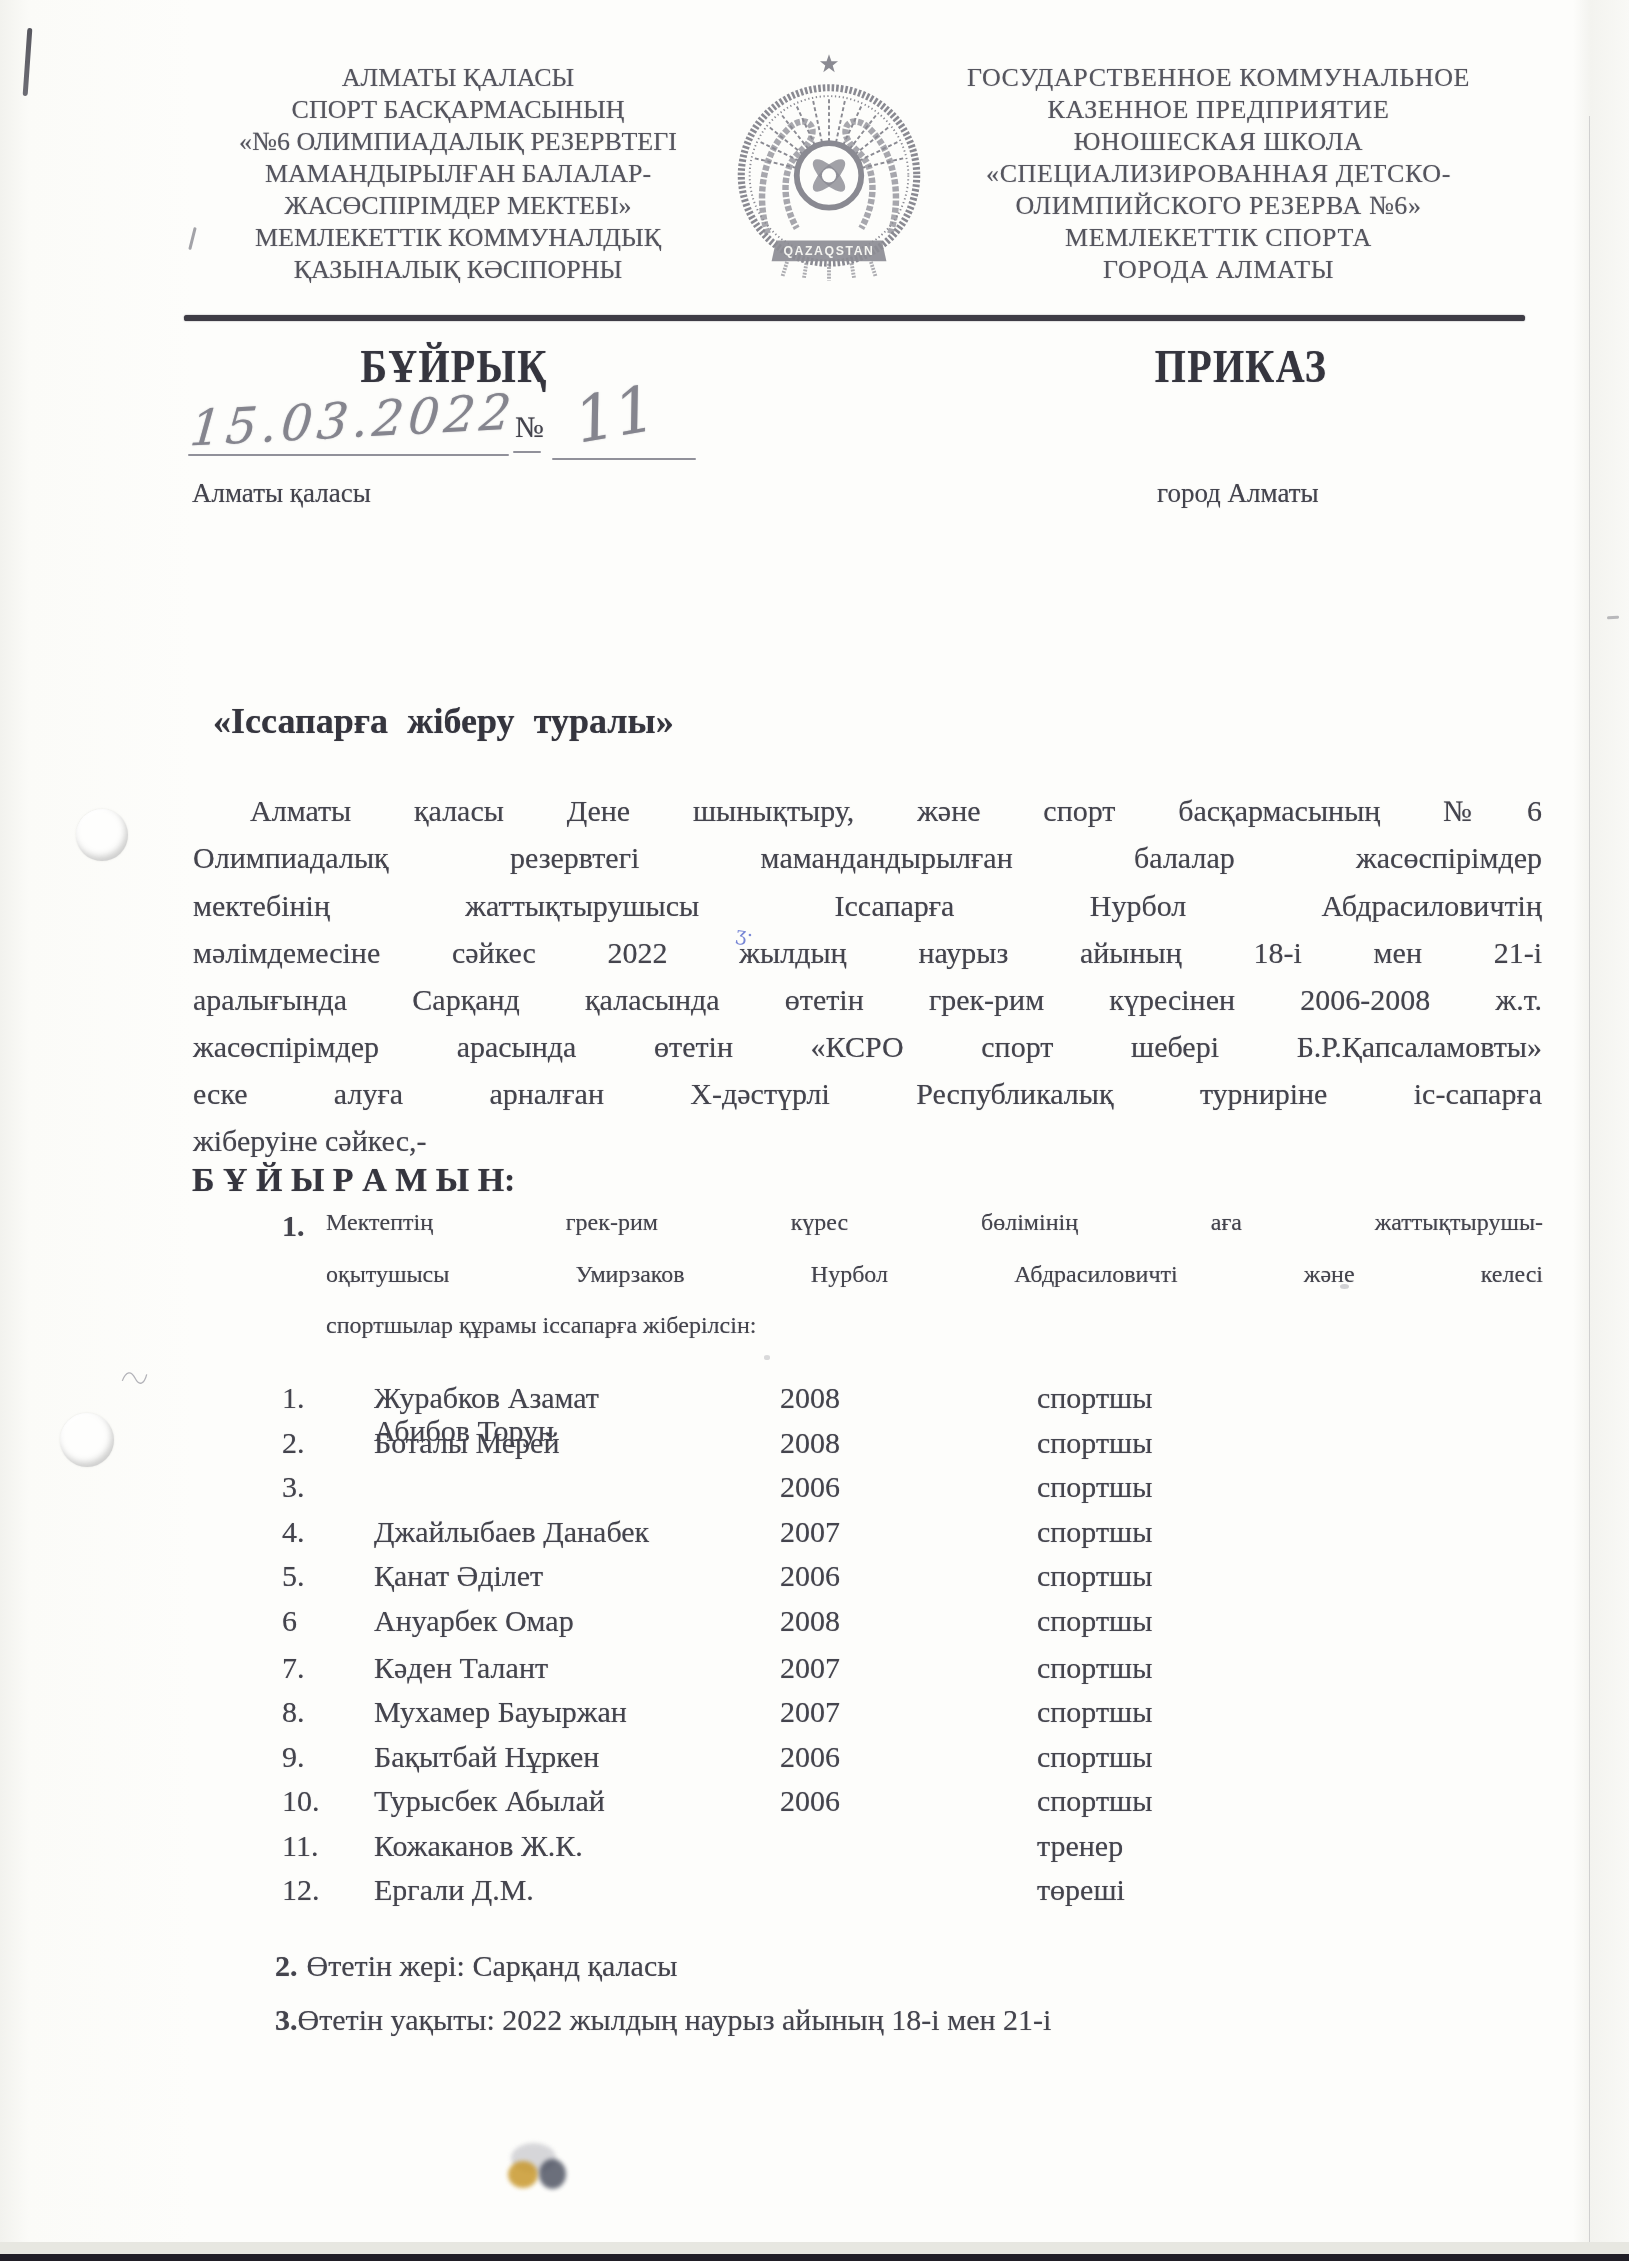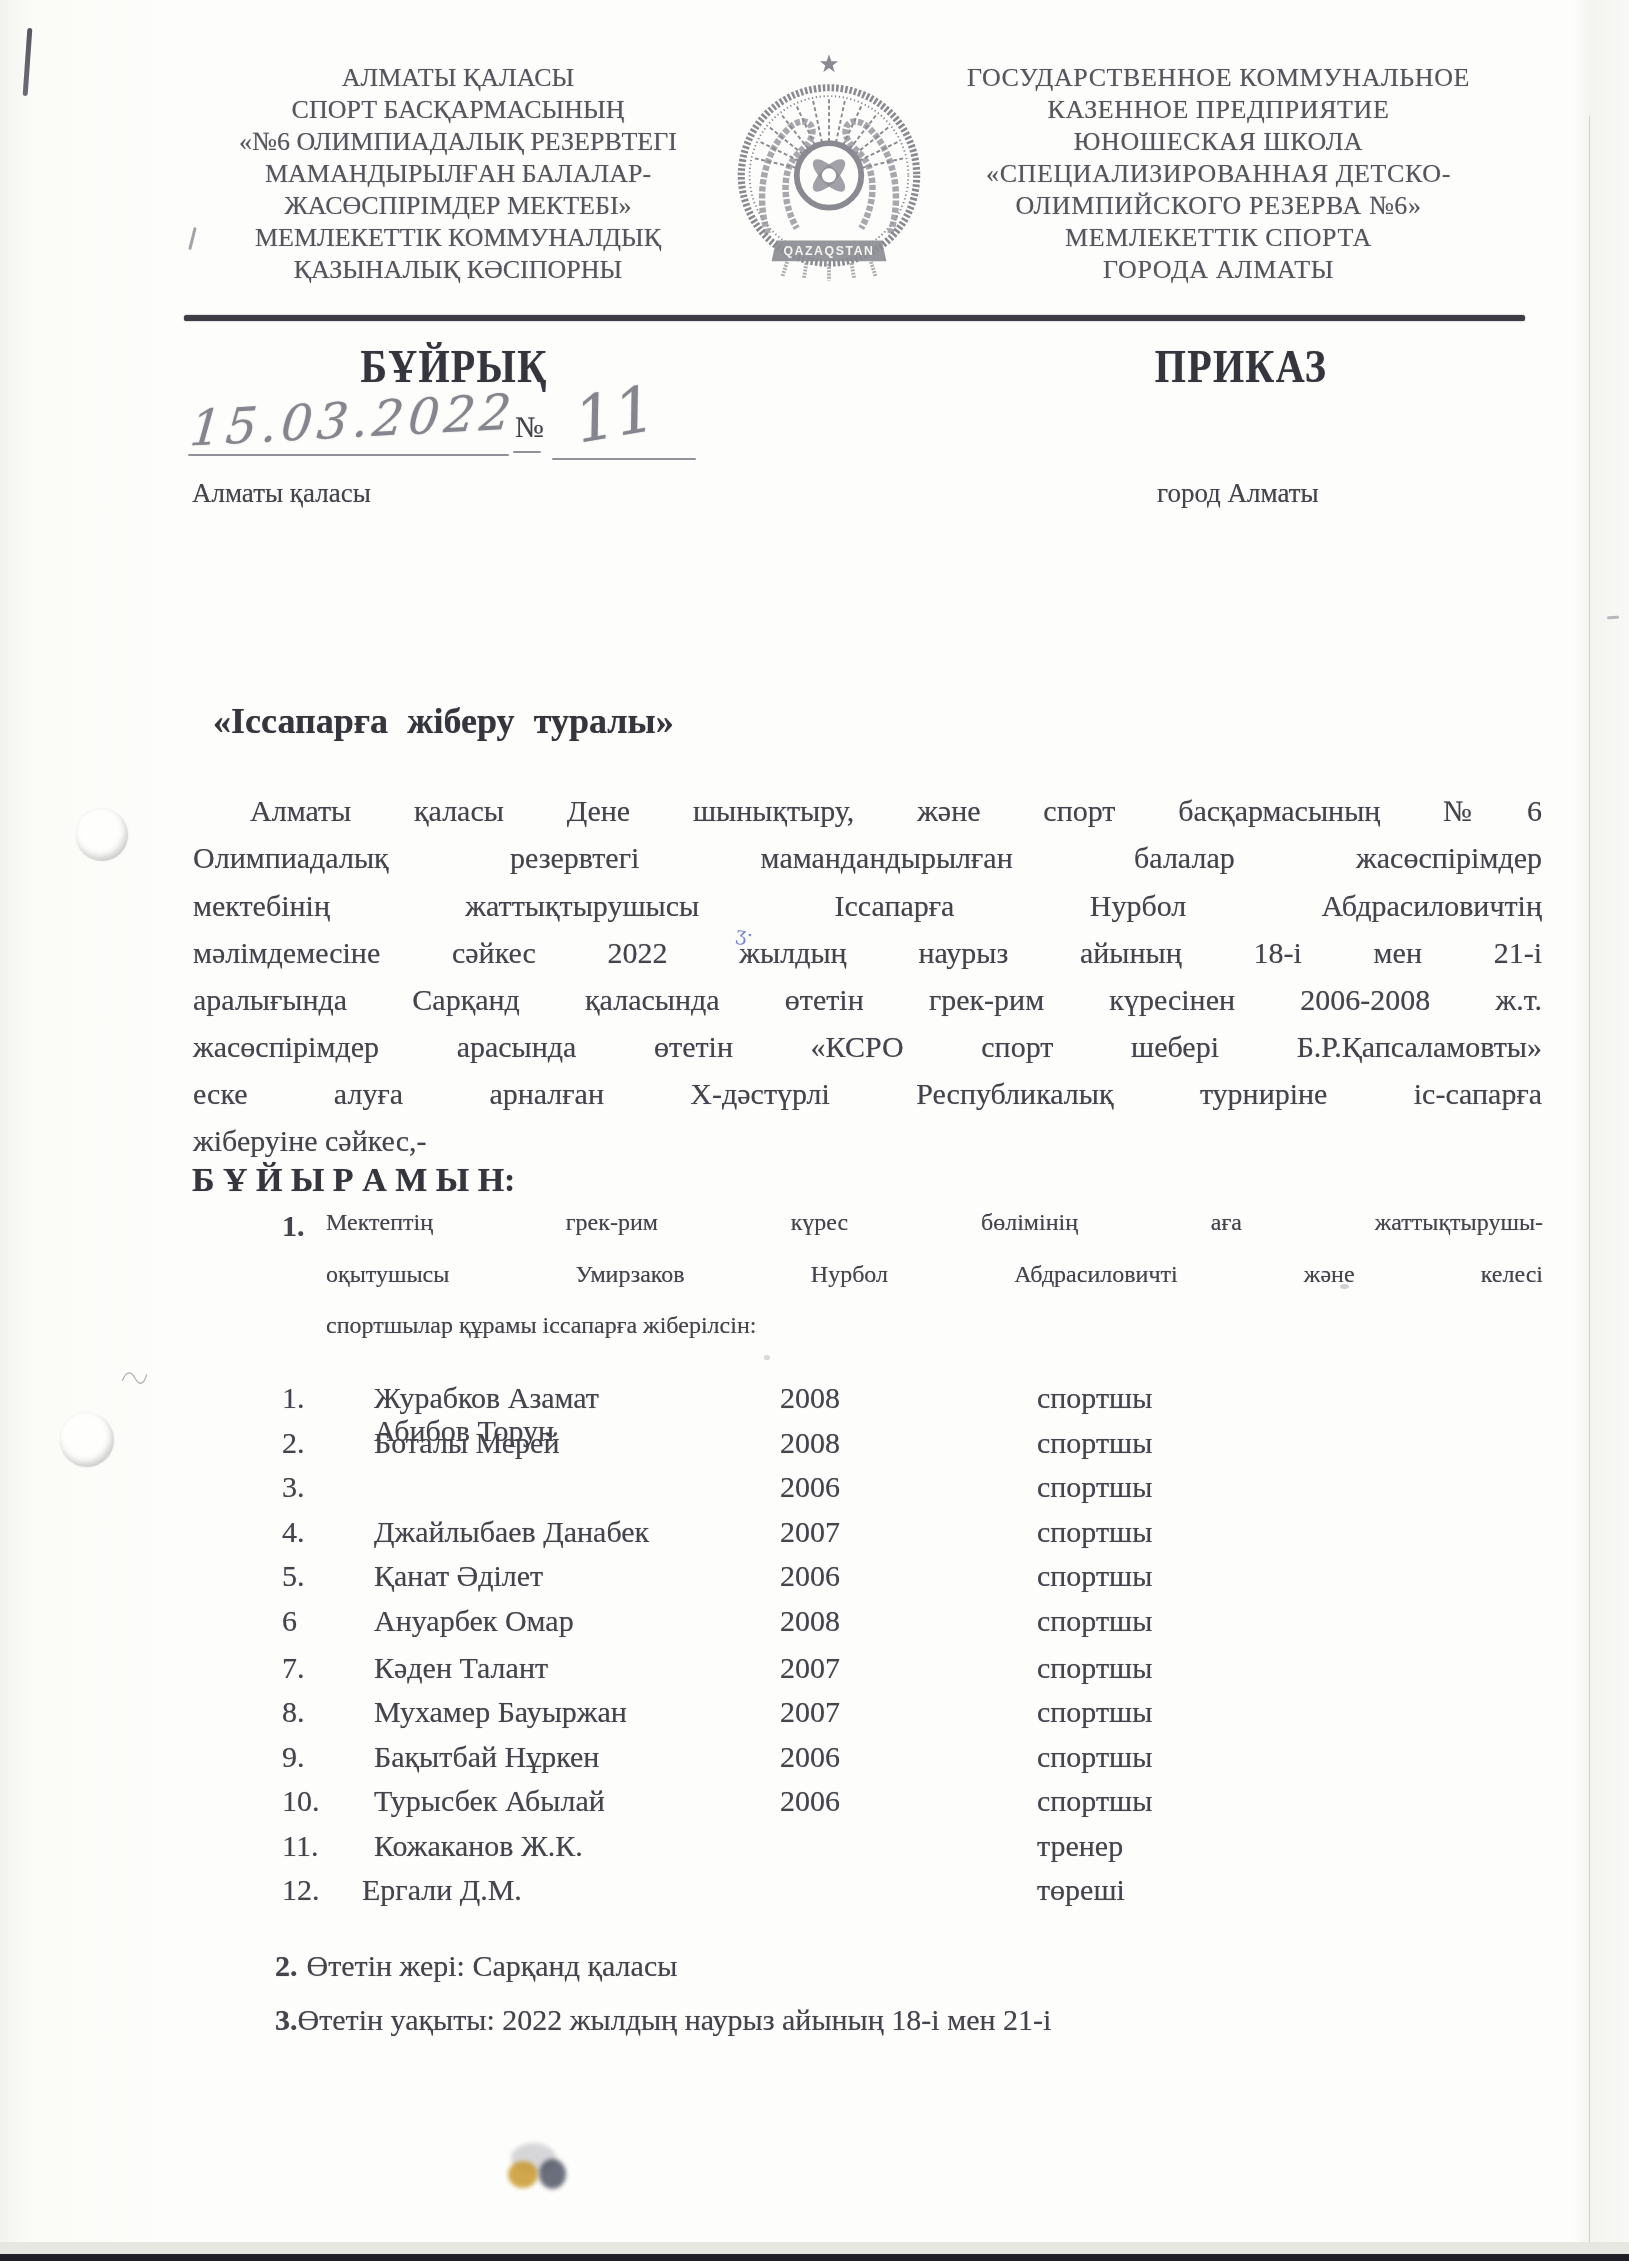--- a/index.html
+++ b/index.html
@@ -211,21 +211,21 @@
       <span class="abs roster-cell ink" style="left:780px;top:1784px;">2006</span>
       <span class="abs roster-cell ink" style="left:1037px;top:1784px;">спортшы</span>
     </div>
     <div>
       <span class="abs roster-cell ink" style="left:282px;top:1829px;">11.</span>
       <span class="abs roster-cell ink" style="left:374px;top:1829px;">Кожаканов Ж.К.</span>
       <span class="abs roster-cell ink" style="left:1037px;top:1829px;">тренер</span>
     </div>
     <div>
       <span class="abs roster-cell ink" style="left:282px;top:1873px;">12.</span>
-      <span class="abs roster-cell ink" style="left:362px;top:1873px;">Ергали Д.М.</span>
+      <span class="abs roster-cell ink" style="left:374px;top:1873px;">Ергали Д.М.</span>
       <span class="abs roster-cell ink" style="left:1037px;top:1873px;">төреші</span>
     </div>
   </div>
 
   <div class="abs botline ink" style="left:275px;top:1949px;">
     <b style="margin-right:9px;">2.</b><span>Өтетін жері: Сарқанд қаласы</span>
   </div>
   <div class="abs botline ink" style="left:275px;top:2003px;">
     <b>3.</b><span>Өтетін уақыты: 2022 жылдың наурыз айының 18-і мен 21-і</span>
   </div>

